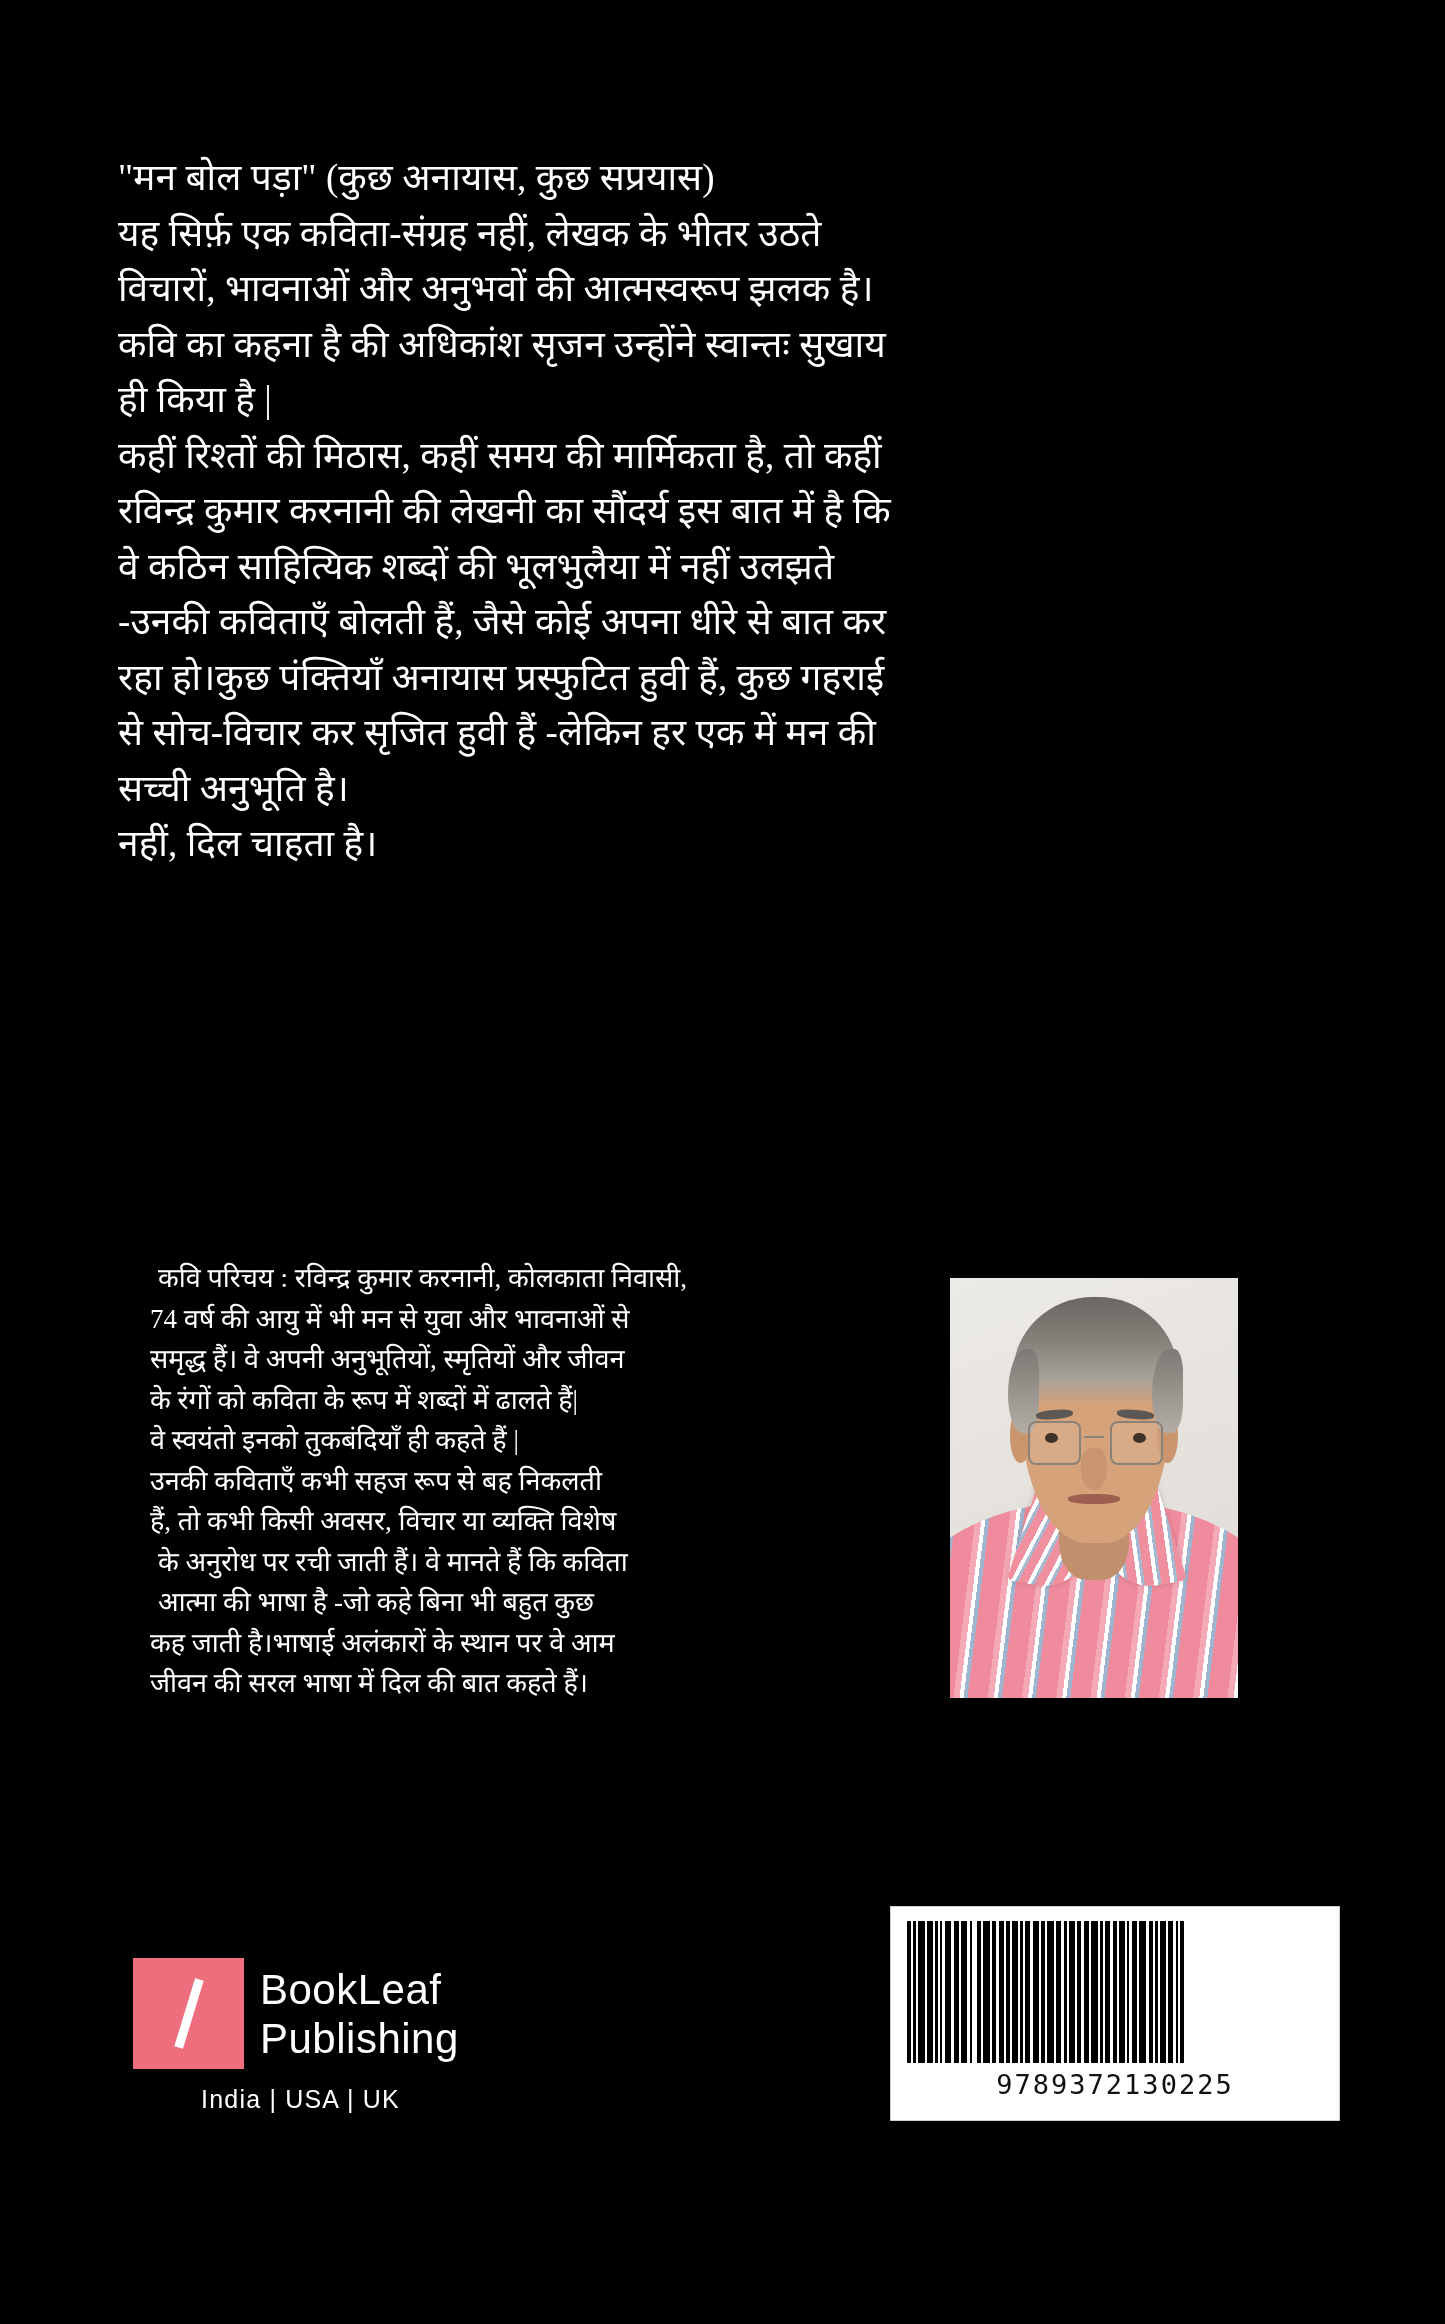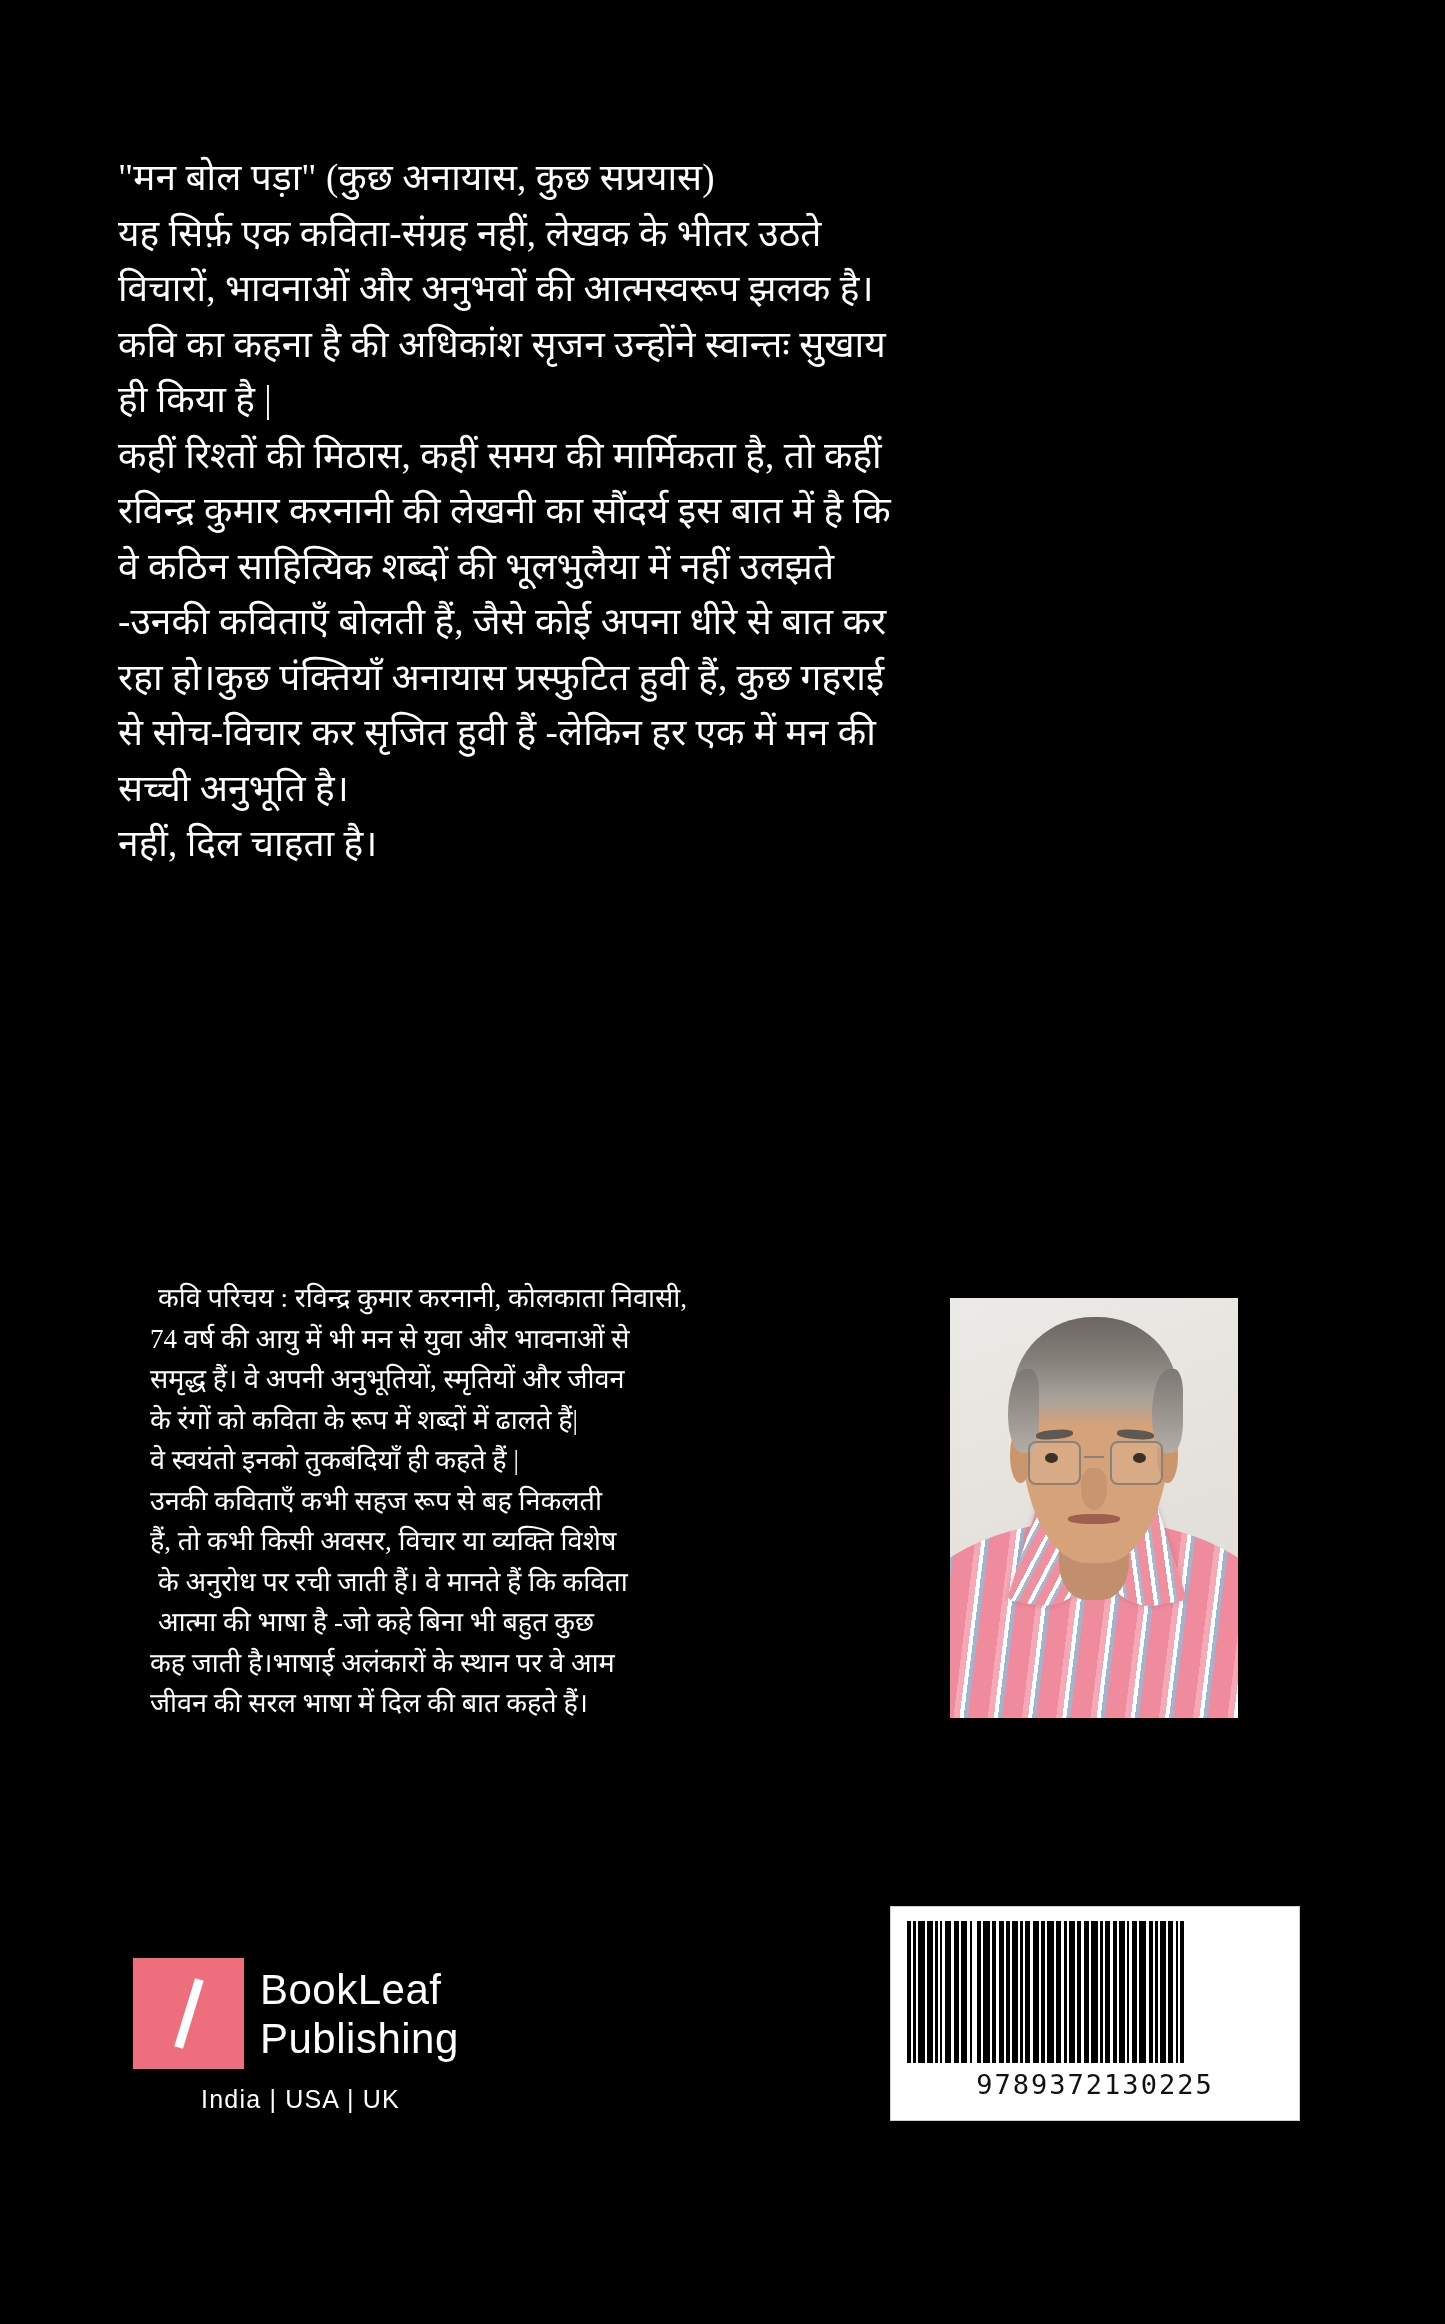--- a/index.html
+++ b/index.html
@@ -36,21 +36,20 @@
     white-space: nowrap;
     color: #ffffff;
   }
 
   
   .bio-wrap {
     position: absolute;
     left: 150px;
     top: 1258px;
     width: 1140px;
-    margin-top: 20px;
   }
   .bio-photo {
     position: absolute;
     left: 800px;
     top: 20px;
     width: 288px;
     height: 420px;
     overflow: hidden;
     background: #e9e7e4;
   }
@@ -249,21 +248,21 @@
     font-size: 25px;
     letter-spacing: 1.2px;
     color: #ffffff;
   }
 
   
   .barcode-box {
     position: absolute;
     left: 890px;
     top: 1906px;
-    width: 410px;
+    width: 450px;
     height: 215px;
     background: #ffffff;
     border: 1px solid #cfcfcf;
     box-sizing: border-box;
     padding: 14px 16px 6px 16px;
   }
   .barcode-bars {
     height: 142px;
     display: flex;
     align-items: stretch;

